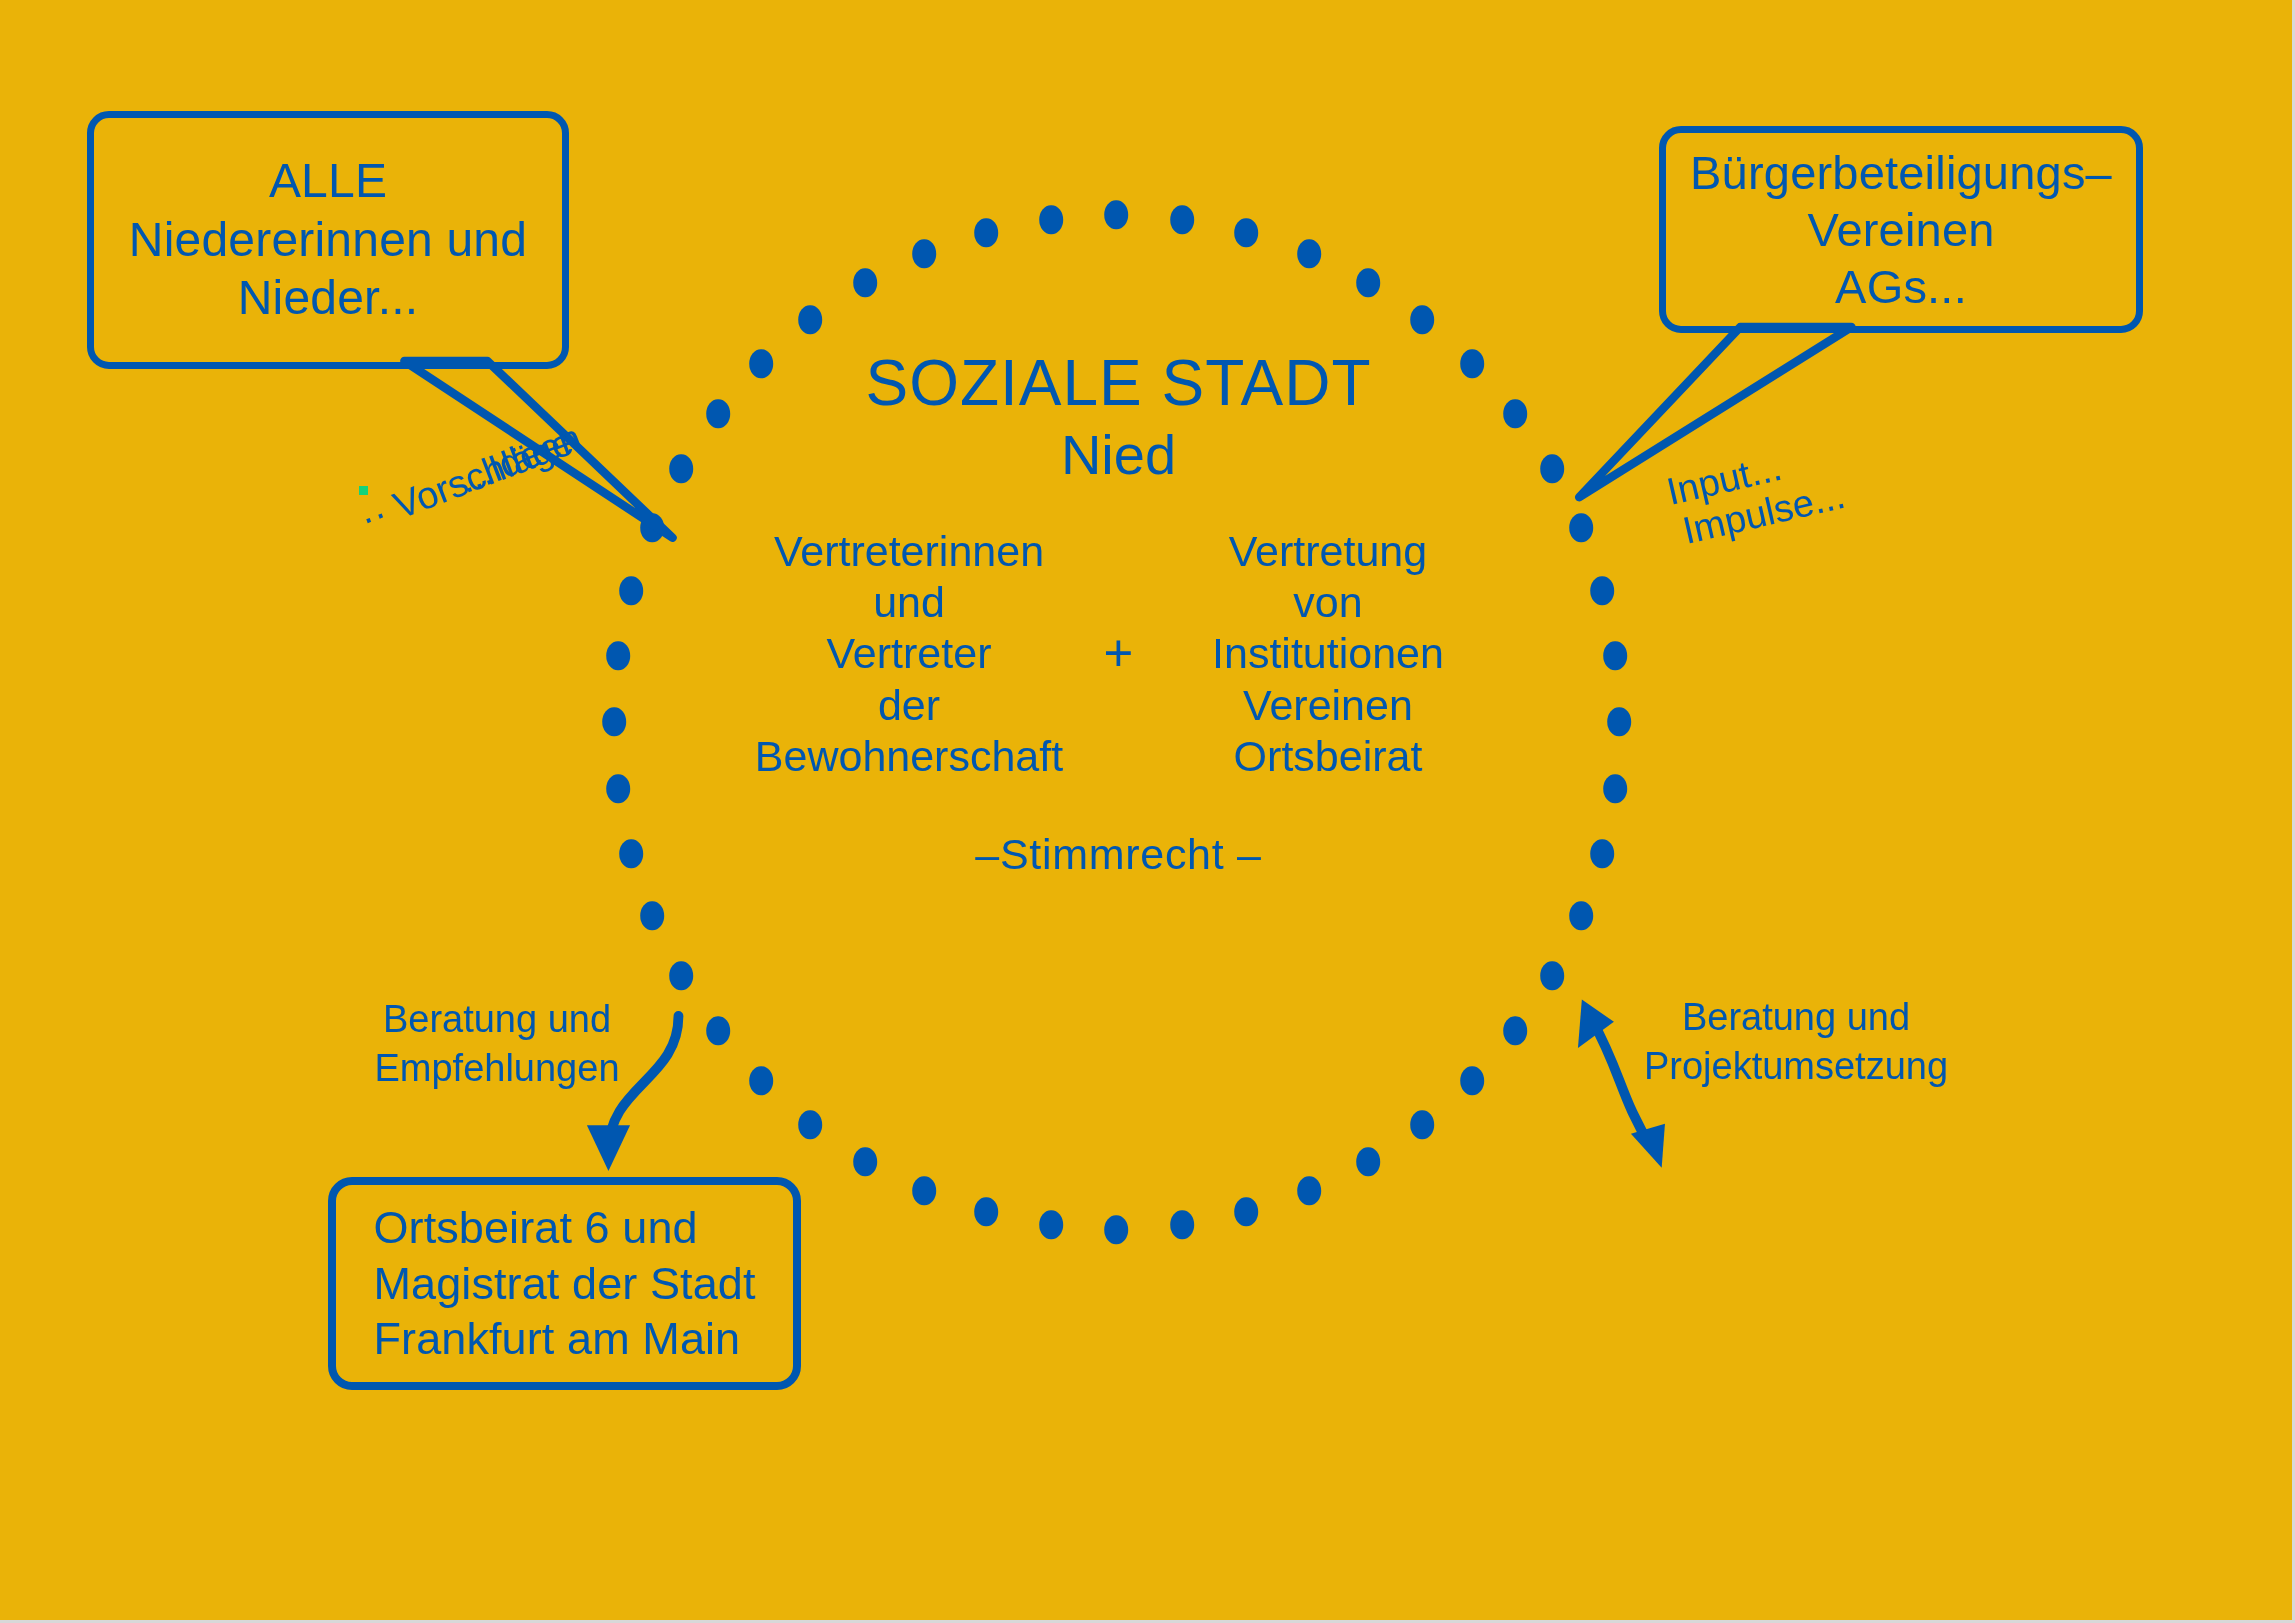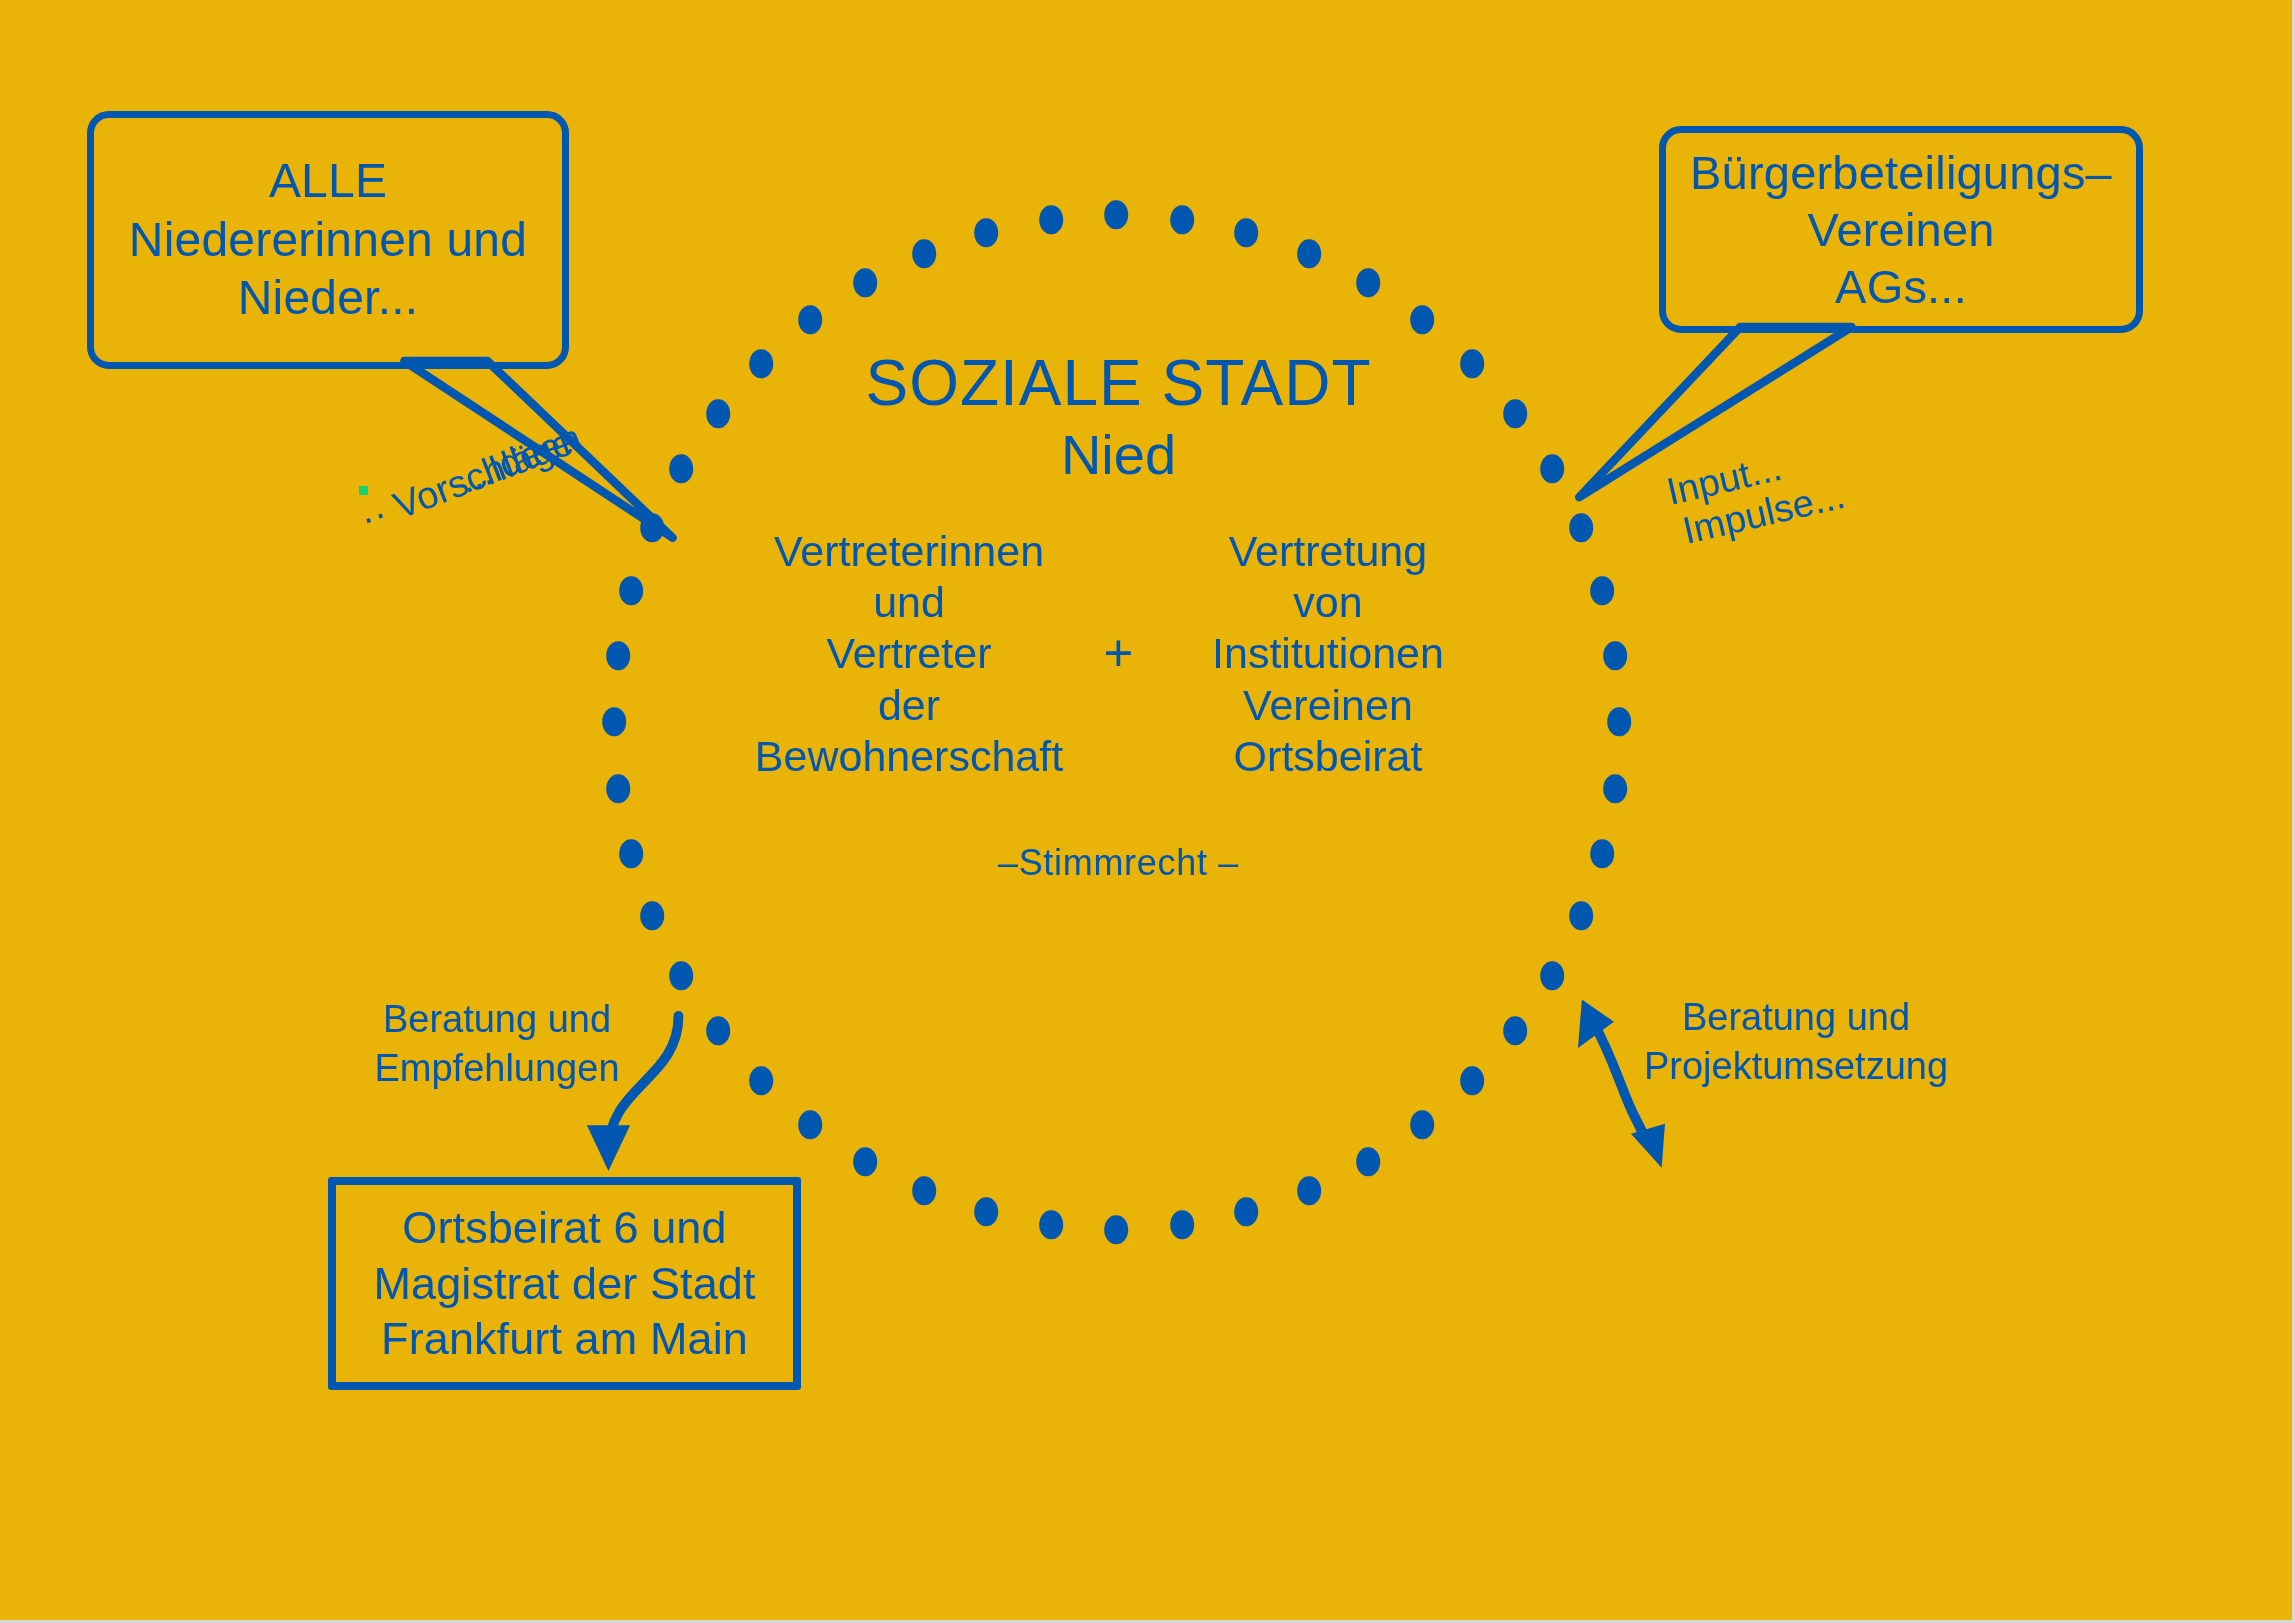--- a/index.html
+++ b/index.html
@@ -49,26 +49,26 @@
     width: 484px;
     height: 207px;
     font-size: 47px;
   }
   .bubble .lines { padding: 0 11.8px; }
 
   
   .outbox {
     position: absolute;
     border: 8.5px solid #0057B0;
-    border-radius: 3px;
+    border-radius: 24px;
     color: #0057B0;
     display: flex;
     align-items: center;
     justify-content: center;
-    text-align: center;
+    text-align: left;
     box-sizing: border-box;
     line-height: 1.24;
     letter-spacing: 0.1px;
   }
   #box-bottom-left {
     left: 328px;
     top: 1177px;
     width: 473px;
     height: 213px;
     font-size: 45px;
@@ -133,22 +133,22 @@
     font-size: 43px;
     line-height: 1.19;
     text-align: center;
   }
   #plus-sign {
     width: 72px;
     font-size: 51px;
     text-align: center;
   }
   #stimmrecht {
-    margin-top: 60px;
-    font-size: 36px;
+    margin-top: 48px;
+    font-size: 43px;
     letter-spacing: 0.7px;
   }
 
   
   .rot-anno {
     position: absolute;
     color: #0057B0;
     font-size: 38px;
     line-height: 1.35;
     white-space: nowrap;

